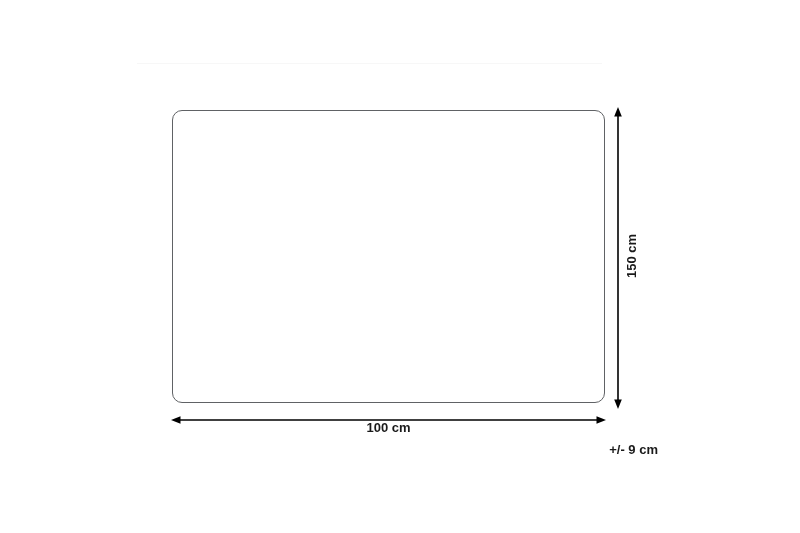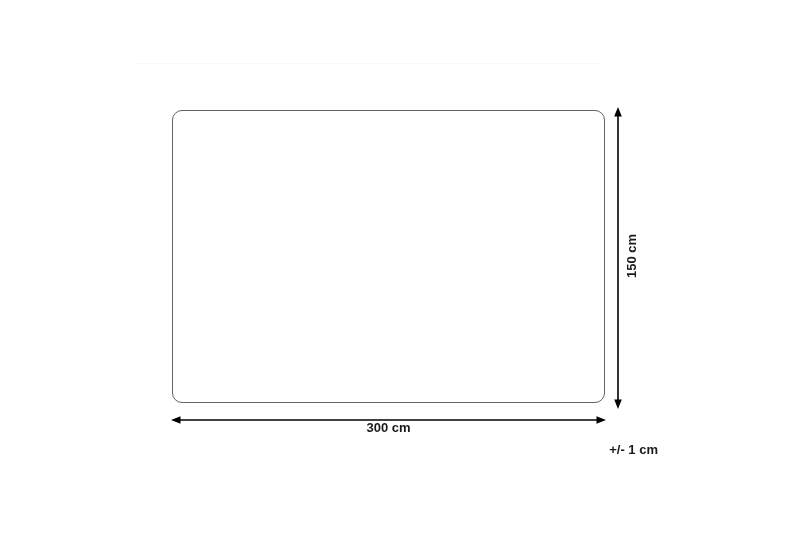--- a/index.html
+++ b/index.html
@@ -91,17 +91,17 @@
 
     <g>
       <line x1="180" y1="420" x2="598" y2="420" stroke-width="1.6" stroke="#000000"></line>
       <polygon points="171,420 180.5,416.2 180.5,423.8" fill="#000000"></polygon>
       <polygon points="606,420 596.5,416.2 596.5,423.8" fill="#000000"></polygon>
     </g>
   </svg>
 
   <div class="dim-label height-label">150 cm</div>
 
-  <div class="dim-label width-label">300 cm</div>
+  <div class="dim-label width-label">100 cm</div>
 
-  <div class="dim-label tolerance-label">+/- 1 cm</div>
+  <div class="dim-label tolerance-label">+/- 9 cm</div>
 
 </div>
 
 </body></html>

